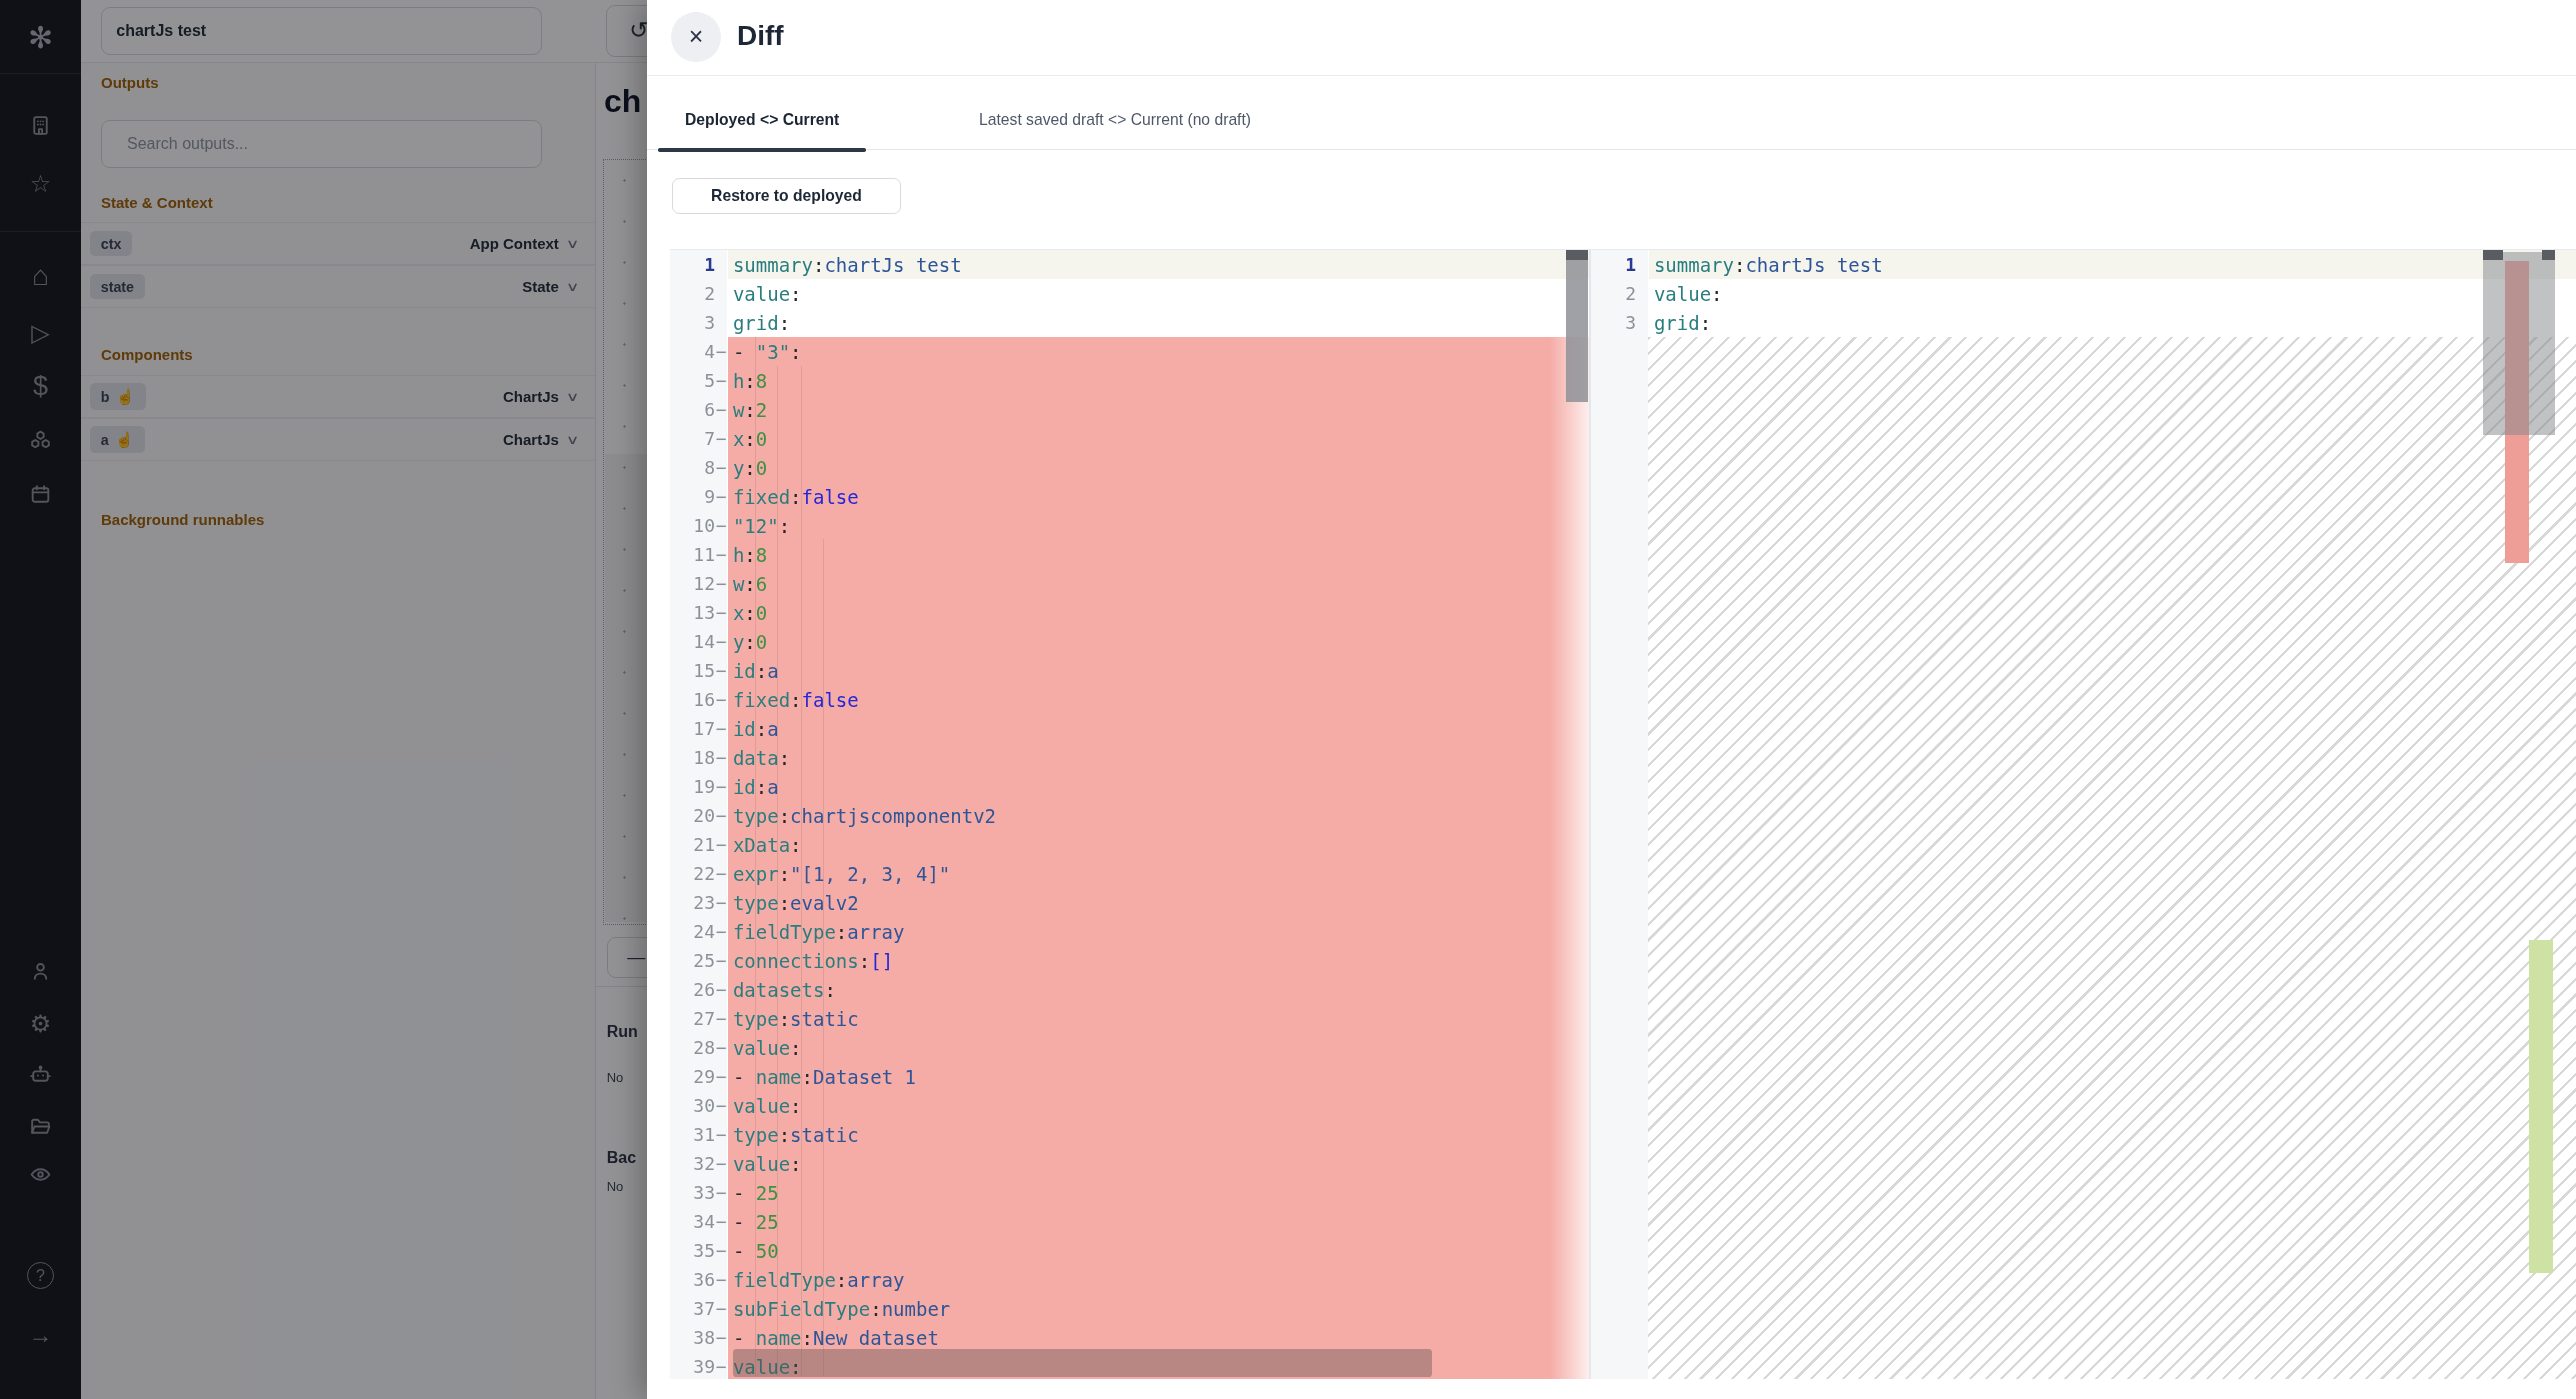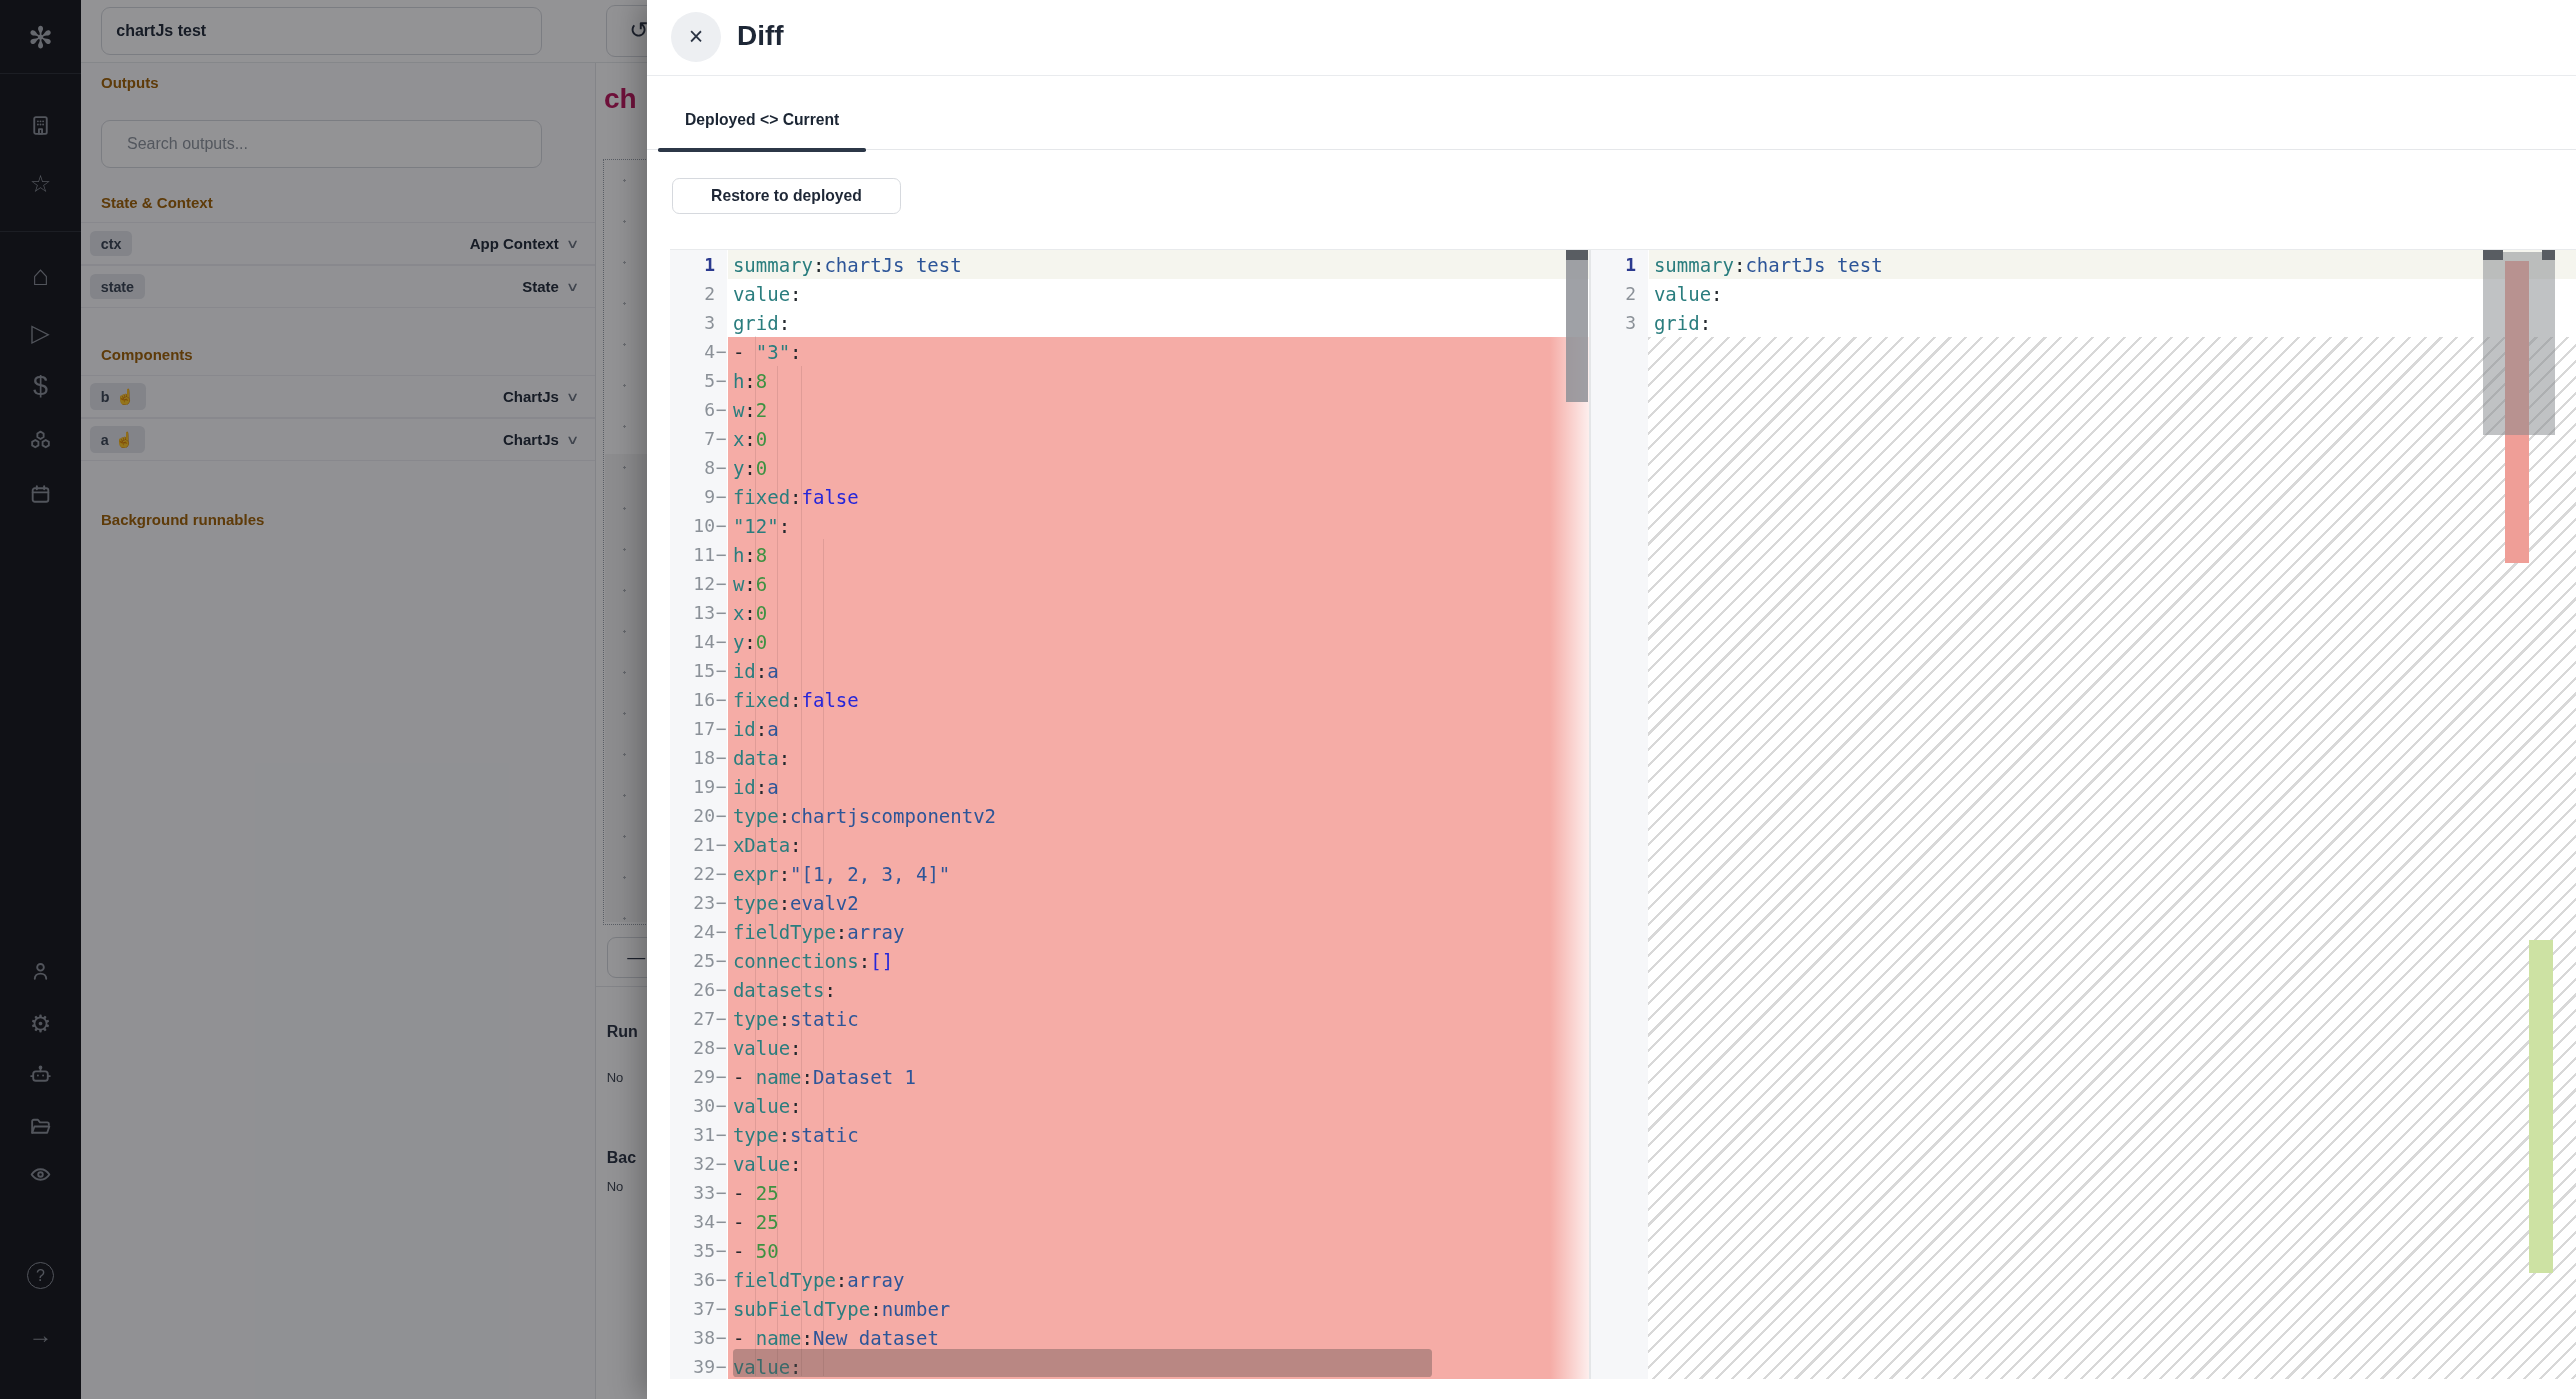--- a/index.html
+++ b/index.html
@@ -22,21 +22,21 @@
   #left-panel { left:81px; top:63px; width:514px; height:1336px; background:#fbfbfd; z-index:1; }
   .sect-label { position:absolute; left:20px; font-size:15px; font-weight:700; color:#a16207; }
   #search-outputs { position:absolute; left:20px; top:57px; width:441px; height:48px; border:0.9px solid #d5d8dd; border-radius:9px; background:#fff; display:flex; align-items:center; padding-left:25px; font-size:16px; color:#8e959e; }
   .p-row { position:absolute; left:0; width:514px; height:43px; border-top:0.9px solid #ececf0; border-bottom:0.9px solid #ececf0; display:flex; align-items:center; padding:0 18px 0 9px; }
   .p-badge { background:#e2e4e9; border-radius:5.4px; padding:4.5px 10.7px; font-size:14.3px; font-weight:700; color:#3a4554; display:flex; align-items:center; gap:7.2px; }
   .p-badge .hand { font-size:15px; font-weight:400; }
   .p-right { margin-left:auto; display:flex; align-items:center; gap:9px; font-size:15px; font-weight:700; color:#222c3a; }
   .chev { color:#6b7480; font-size:12.5px; font-weight:400; transform:scaleX(1.5); }
 
   #canvas-strip { left:595px; top:63px; width:52px; height:1336px; background:#ffffff; border-left:0.9px solid #e3e5e8; z-index:1; overflow:hidden; }
-  #canvas-heading { position:absolute; left:8px; top:20px; font-size:28px; font-weight:700; color:#be185d; white-space:nowrap; }
+  #canvas-heading { position:absolute; left:8px; top:20px; font-size:32px; font-weight:700; color:#0f172a; white-space:nowrap; }
   #canvas-select { position:absolute; left:7.2px; top:96px; width:63px; height:766px; border:1.8px dotted #9aa1aa; background-image:radial-gradient(circle, rgba(120,126,134,0.55) 1.3px, transparent 1.4px); background-size:41px 41px; }
   #canvas-block { position:absolute; left:9px; top:391px; width:61px; height:468px; background:rgba(40,48,60,0.05); }
   #canvas-minus-button { position:absolute; left:10.7px; top:874px; width:59px; height:41px; border:0.9px solid #d5d8dd; border-radius:9px; background:#fff; display:flex; align-items:center; justify-content:center; font-size:18px; color:#2c3545; }
   #runnables-divider { position:absolute; left:0; top:923px; width:52px; height:0.9px; background:#e4e6e9; }
   .frag-label { position:absolute; left:10.7px; font-size:16px; font-weight:700; color:#2c3545; white-space:nowrap; }
   .frag-value { position:absolute; left:10.7px; font-size:13px; color:#3c4450; white-space:nowrap; }
 
   #dim-overlay { left:0; top:0; width:647px; height:1399px; background:rgba(8,10,14,0.44); z-index:2; }
 
   
@@ -228,20 +228,21 @@
 
   <div id="modal" class="abs">
     <div id="close-button">
         <span>×</span>
       </div>
     <div id="modal-title">Diff</div>
     <div id="header-divider"></div>
 
     <div id="tab-row">
       <div class="tab active" style="left:11px">Deployed &lt;&gt; Current</div>
+      <div class="tab inactive" style="left:305px">Latest saved draft &lt;&gt; Current (no draft)</div>
     </div>
 
     <div id="restore-button">Restore to deployed</div>
 
     <div id="editor">
       <div id="pane-left" class="pane">
         <div class="gutter-bg"></div>
         <div id="left-lines">
             <div class="cl row1">
               <span class="ln act">1</span>

